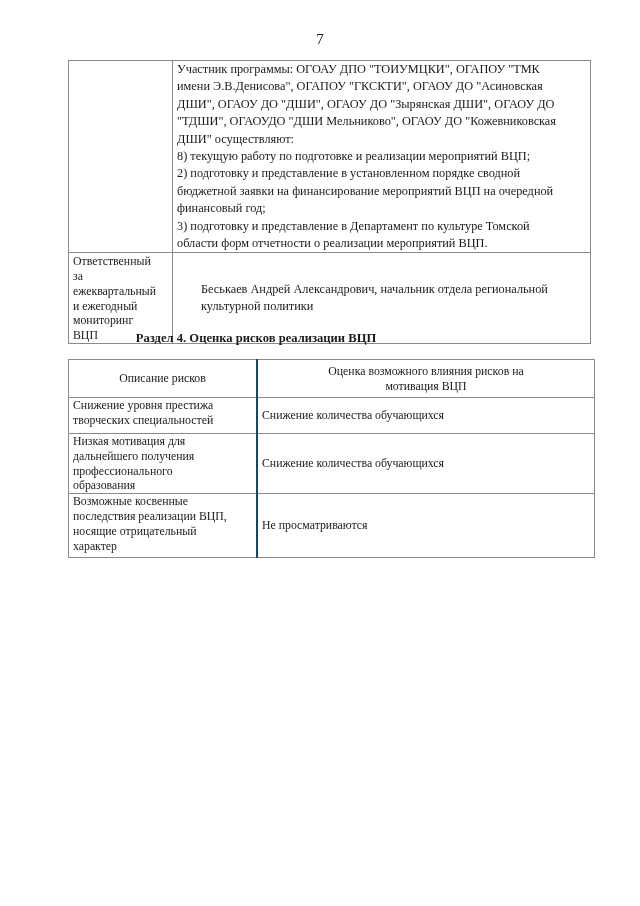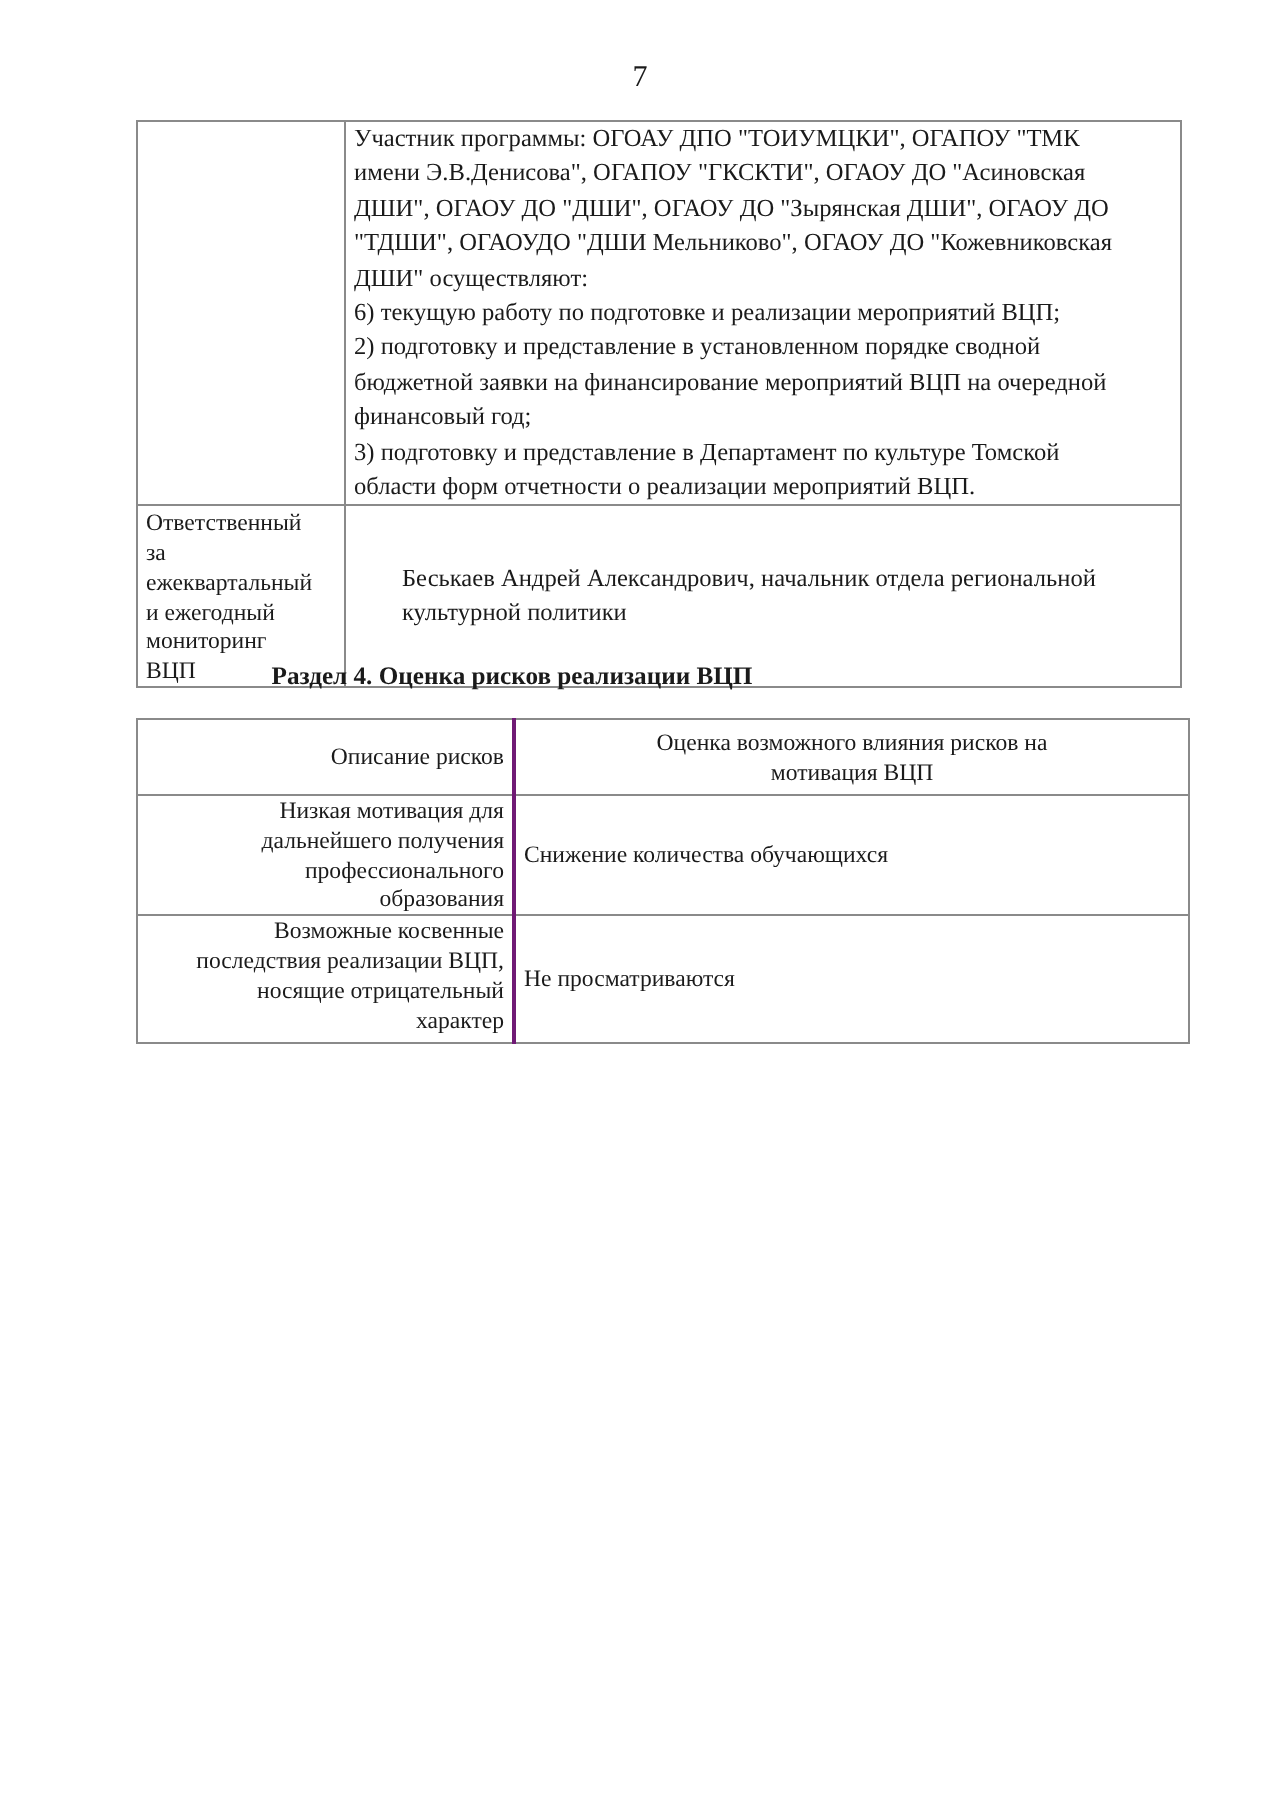--- a/index.html
+++ b/index.html
@@ -24,21 +24,21 @@
     #t1 .r2 .c1 { font-size: 11.8px; line-height: 14.7px; padding-top: 1px; }
     .line { display: block; }
     
     .section-title {
       position: absolute; top: 331px; left: 0; width: 512px; text-align: center;
       font-weight: bold; font-size: 12.6px;
     }
     
     #t2 { left: 68px; top: 359px; width: 527px; font-size: 11.8px; line-height: 14.8px; }
     #t2 td { border: 1px solid #8a8a8a; }
-    #t2 .c1 { width: 179px; border-right: 2px solid #701a75; text-align: right; }
+    #t2 .c1 { width: 179px; border-right: 2px solid #0c4a6e; }
     #t2 thead td { height: 37px; text-align: center; vertical-align: middle; line-height: 15px; }
     #t2 .row td { vertical-align: middle; }
     #t2 .row .c1 { vertical-align: top; }
     #t2 .rA td { height: 35px; }
     #t2 .rB td { height: 59px; margin-left: 48px; }
     #t2 .rC td { height: 63px; margin-top: 12px; }
   </style>
 </head>
 <body>
 
@@ -47,21 +47,21 @@
 <table id="t1">
   <tbody>
       <tr class="r1">
     <td class="c1"></td>
     <td class="c2">
       <span class="line">Участник программы: ОГОАУ ДПО "ТОИУМЦКИ", ОГАПОУ "ТМК</span>
       <span class="line">имени Э.В.Денисова", ОГАПОУ "ГКСКТИ",  ОГАОУ ДО "Асиновская</span>
       <span class="line">ДШИ", ОГАОУ ДО "ДШИ",  ОГАОУ ДО "Зырянская ДШИ", ОГАОУ ДО</span>
       <span class="line">"ТДШИ", ОГАОУДО "ДШИ Мельниково", ОГАОУ ДО "Кожевниковская</span>
       <span class="line">ДШИ" осуществляют:</span>
-      <span class="line">6) текущую работу по подготовке и реализации мероприятий ВЦП;</span>
+      <span class="line">8) текущую работу по подготовке и реализации мероприятий ВЦП;</span>
       <span class="line">2) подготовку и представление в установленном порядке сводной</span>
       <span class="line">бюджетной  заявки на финансирование мероприятий ВЦП на очередной</span>
       <span class="line">финансовый год;</span>
       <span class="line">3) подготовку и представление в Департамент по культуре Томской</span>
       <span class="line">области форм отчетности о реализации мероприятий ВЦП.</span>
     </td>
   </tr>
   <tr class="r2">
     <td class="c1">
       <span class="line">Ответственный</span>
@@ -85,20 +85,27 @@
   <thead>
     <tr>
       <td class="c1">Описание рисков</td>
       <td class="c2">
         <span class="line">Оценка возможного влияния рисков на</span>
         <span class="line">мотивация ВЦП</span>
       </td>
     </tr>
   </thead>
   <tbody>
+    <tr class="row rA">
+      <td class="c1">
+        <span class="line">Снижение уровня престижа</span>
+        <span class="line">творческих специальностей</span>
+      </td>
+      <td class="c2">Снижение количества обучающихся</td>
+    </tr>
     <tr class="row rB">
       <td class="c1">
         <span class="line">Низкая мотивация  для</span>
         <span class="line">дальнейшего получения</span>
         <span class="line">профессионального</span>
         <span class="line">образования</span>
       </td>
       <td class="c2">Снижение количества обучающихся</td>
     </tr>
     <tr class="row rC">

